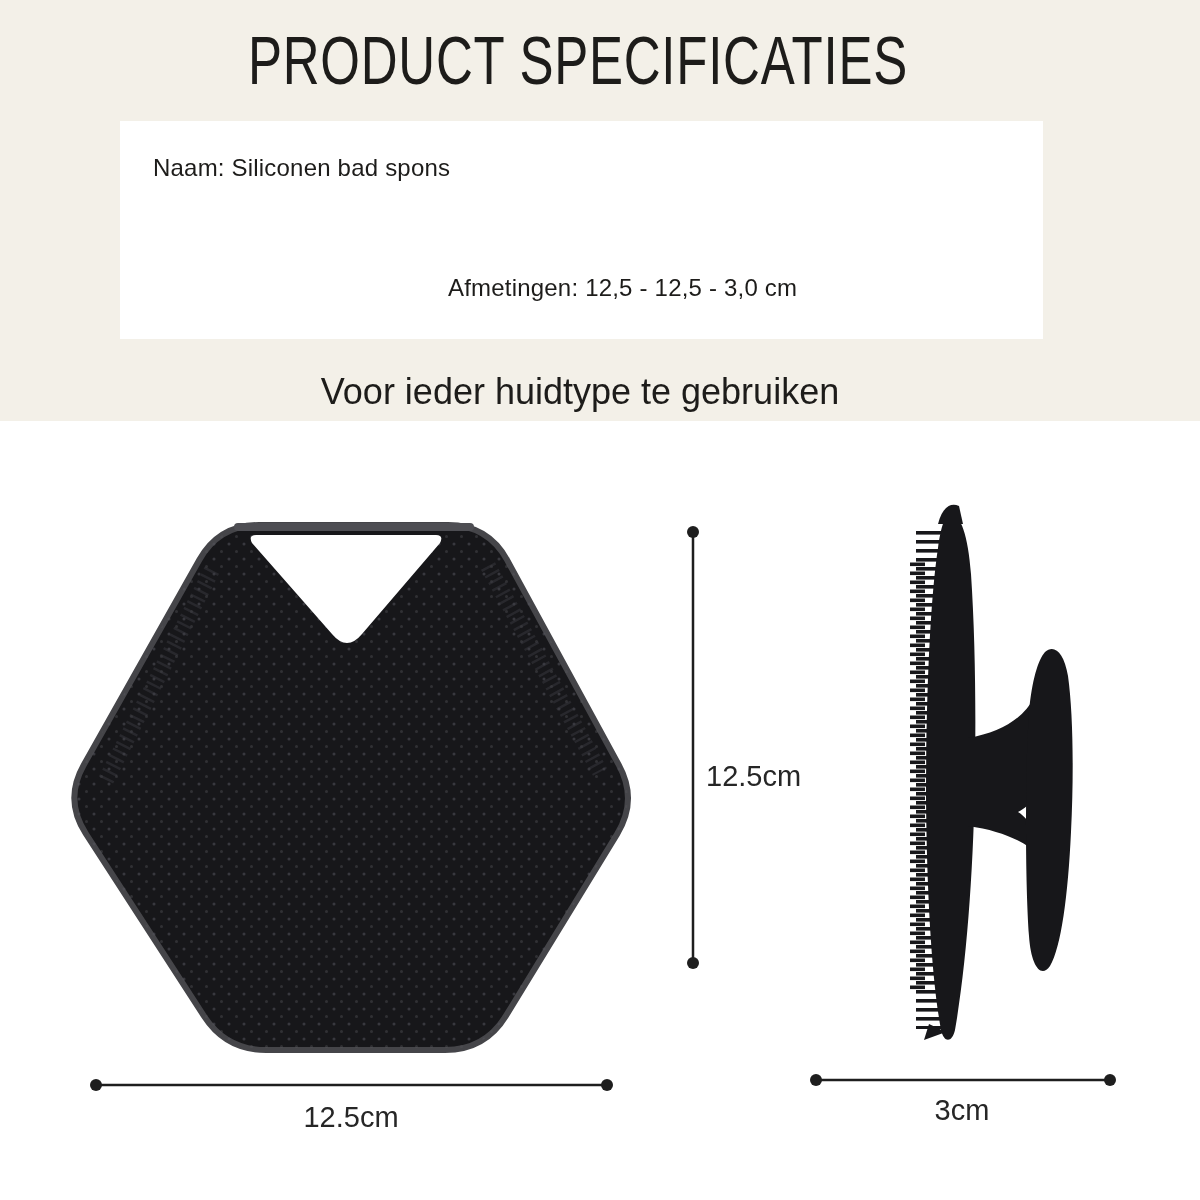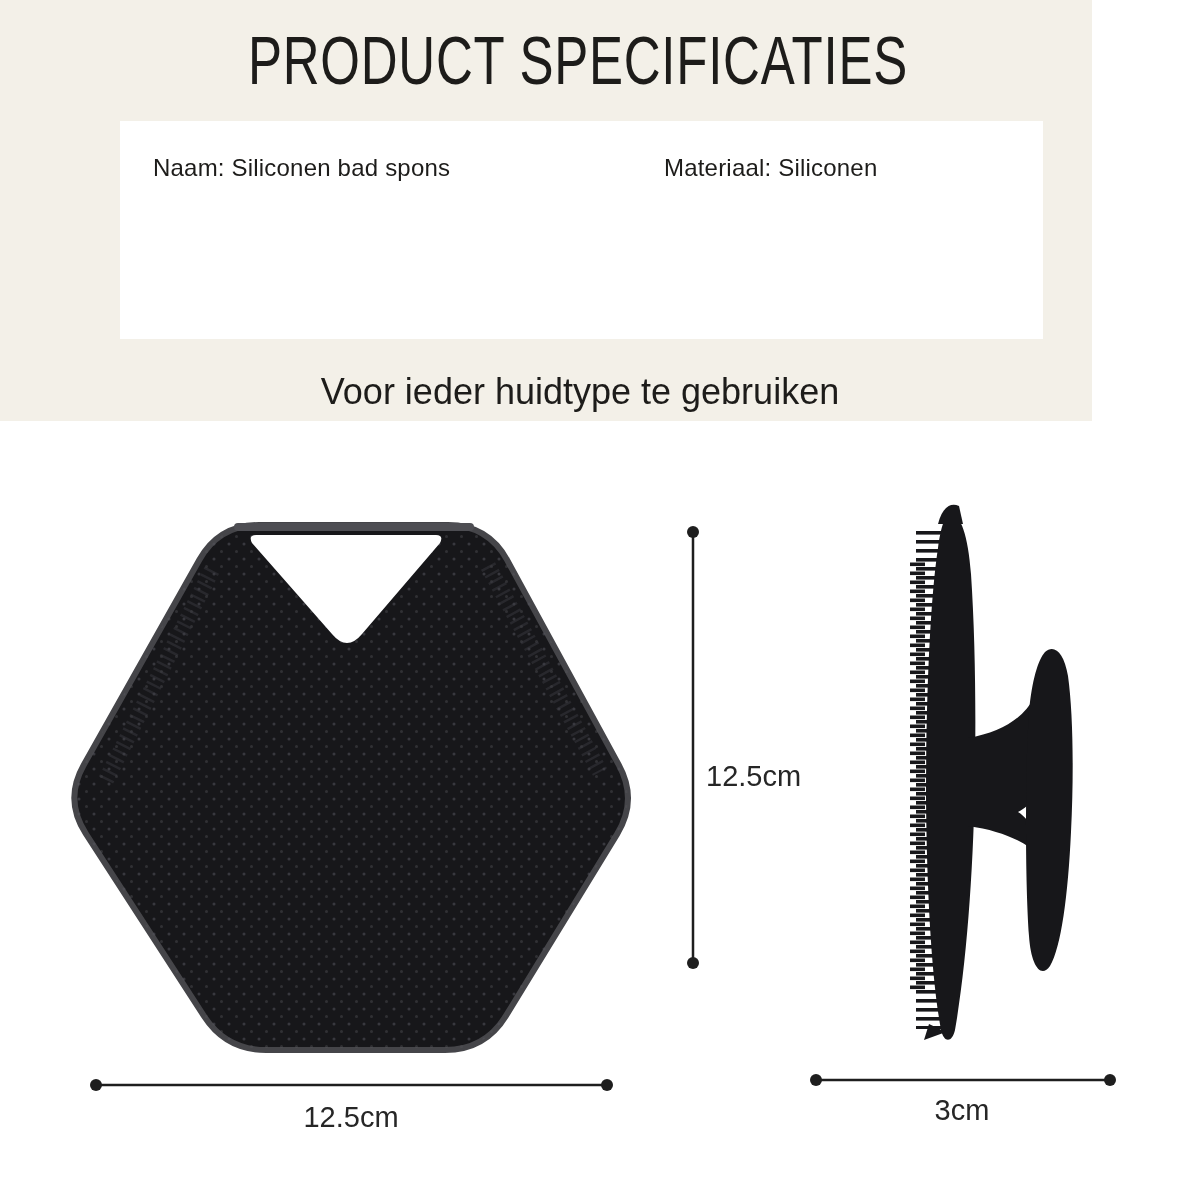--- a/index.html
+++ b/index.html
@@ -14,21 +14,21 @@
   html,body{width:1200px;height:1200px;}
   body{
     position:relative;
     width:1200px;height:1200px;
     background:var(--panel-white);
     font-family:"Liberation Sans", sans-serif;
     color:var(--text-dark);
     overflow:hidden;
   }
   .header-band{
-    position:absolute;left:0;top:0;width:1092px;height:421px;
+    position:absolute;left:0;top:0;width:1200px;height:421px;
     background:var(--cream-background);
   }
   .page-title{
     position:absolute;left:0;top:26px;width:1200px;
     text-align:center;
     font-size:68px;line-height:68px;font-weight:500;
     letter-spacing:1px;
     transform:translateX(-22px) scaleX(0.75);
     color:var(--text-dark);
     white-space:nowrap;
@@ -76,21 +76,21 @@
     font-size:29px;fill:#262626;font-weight:400;
   }
 </style>
 </head>
 <body>
 
 <div class="header-band">
   <h1 class="page-title">PRODUCT SPECIFICATIES</h1>
   <div class="spec-box">
     <span class="spec spec-naam">Naam: Siliconen bad spons</span>
-    <span class="spec spec-materiaal">Materiaal: Siliconen</span>
+    <span class="spec spec-afmetingen">Afmetingen: 12,5 - 12,5 - 3,0 cm</span>
   </div>
   <div class="tagline">Voor ieder huidtype te gebruiken</div>
 </div>
 
 <svg class="diagram" viewBox="0 0 1200 1200" xmlns="http://www.w3.org/2000/svg" aria-hidden="true">
   <defs>
     <pattern id="dotgrid" width="15" height="15" patternUnits="userSpaceOnUse">
       <circle class="dot-cell" cx="4" cy="4" r="1.5" opacity="0.55"></circle>
       <circle class="dot-cell" cx="11.5" cy="11.5" r="1.5" opacity="0.4"></circle>
     </pattern>

